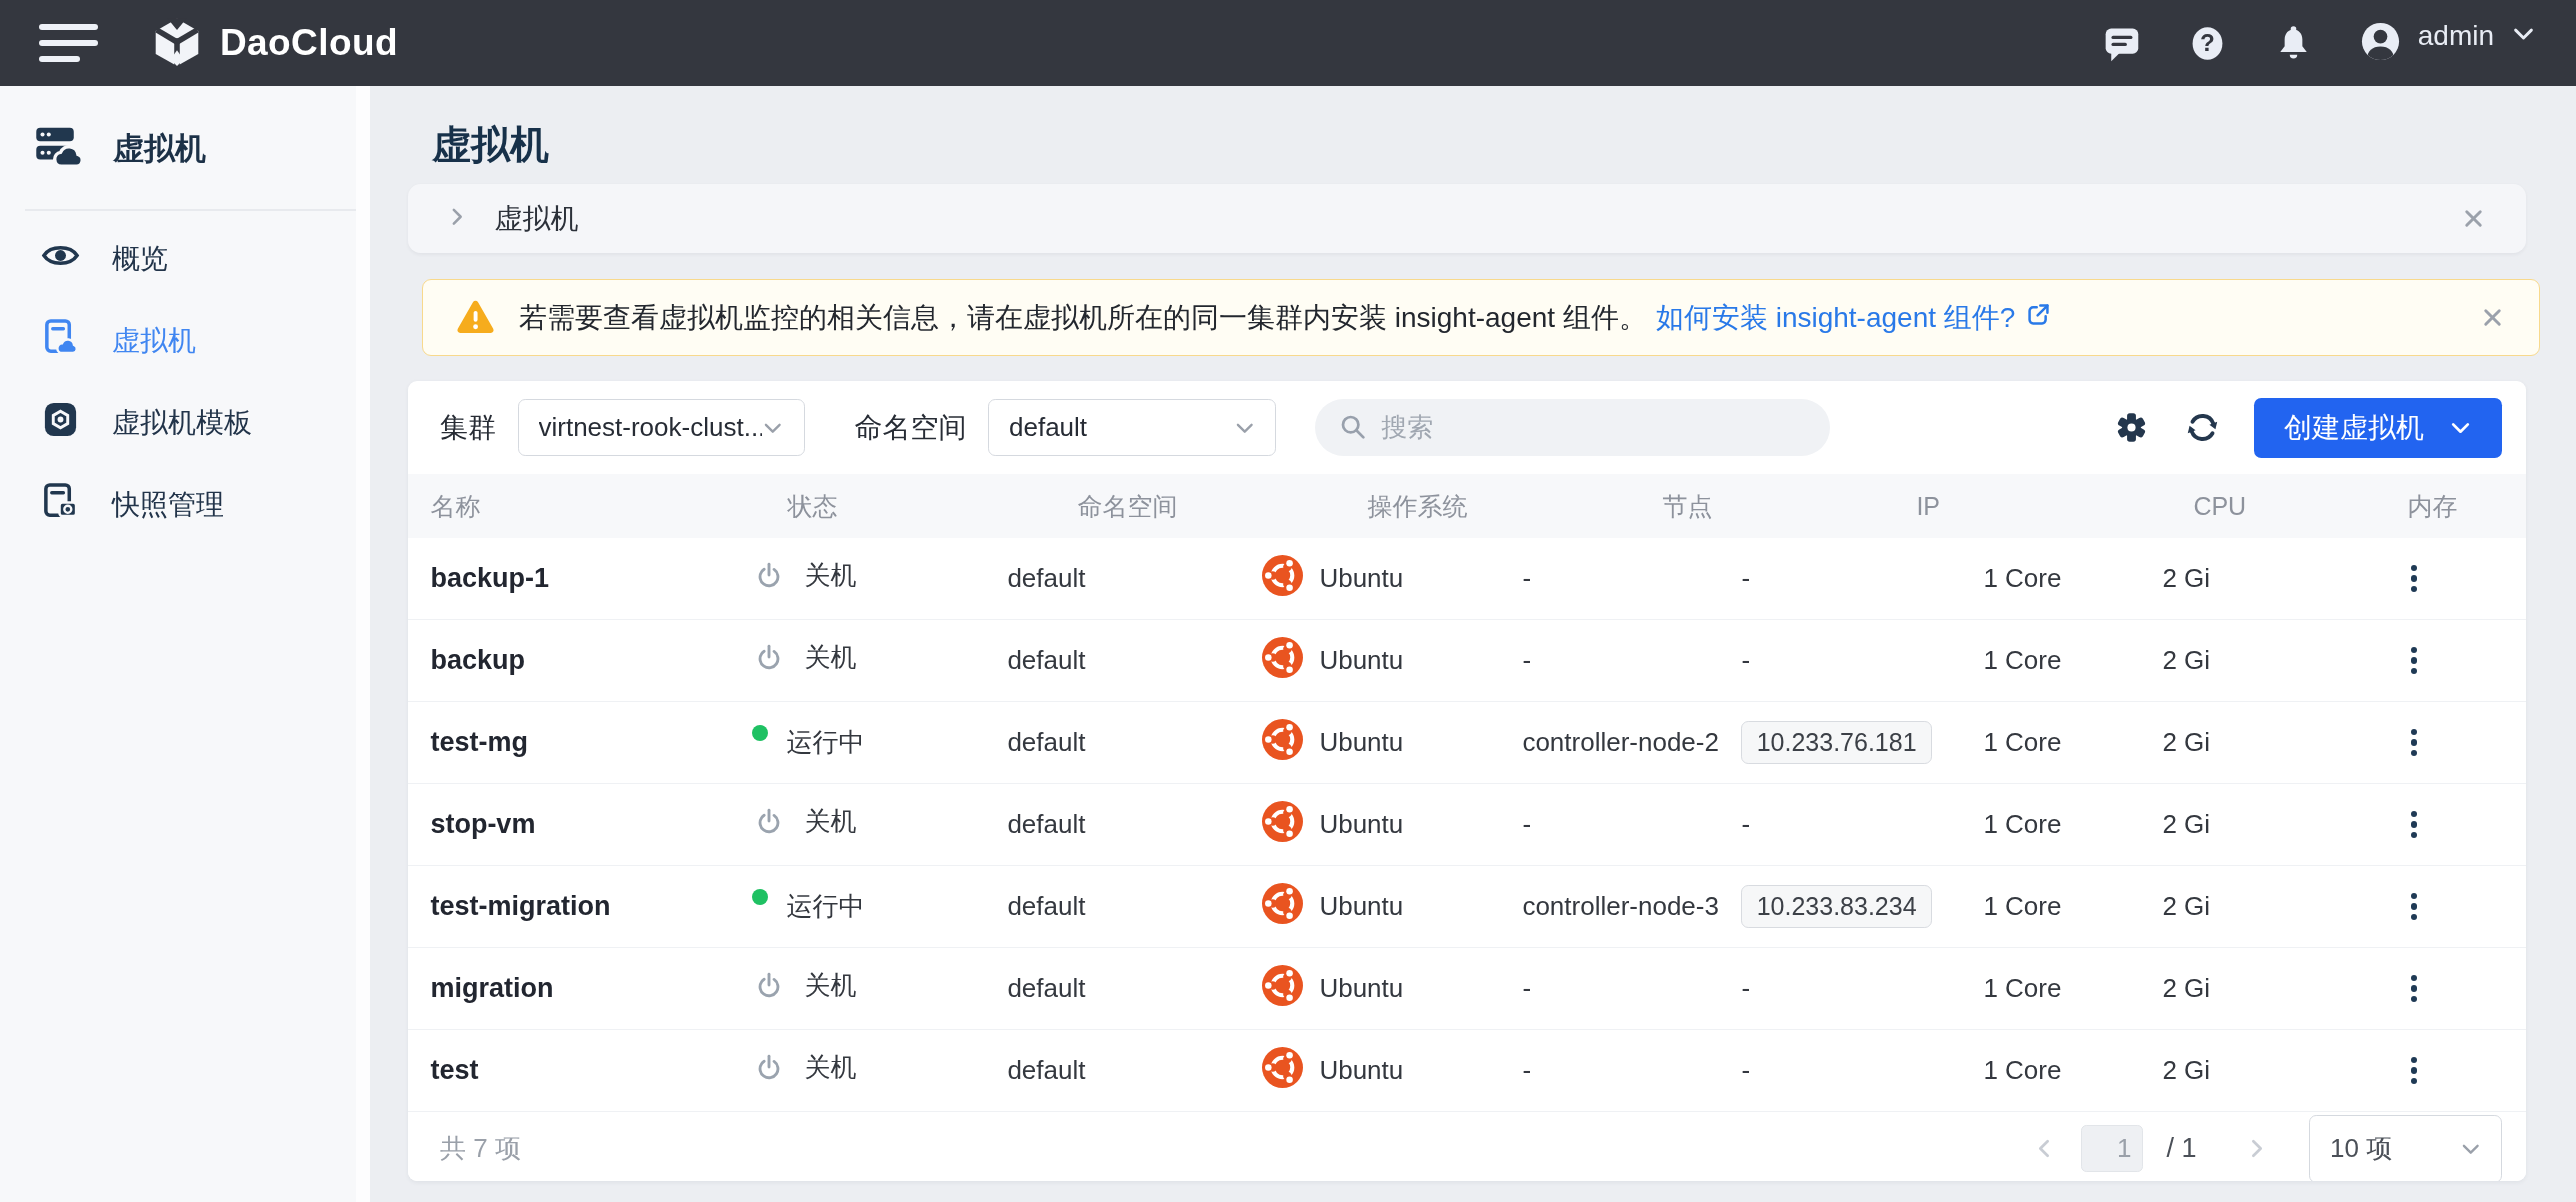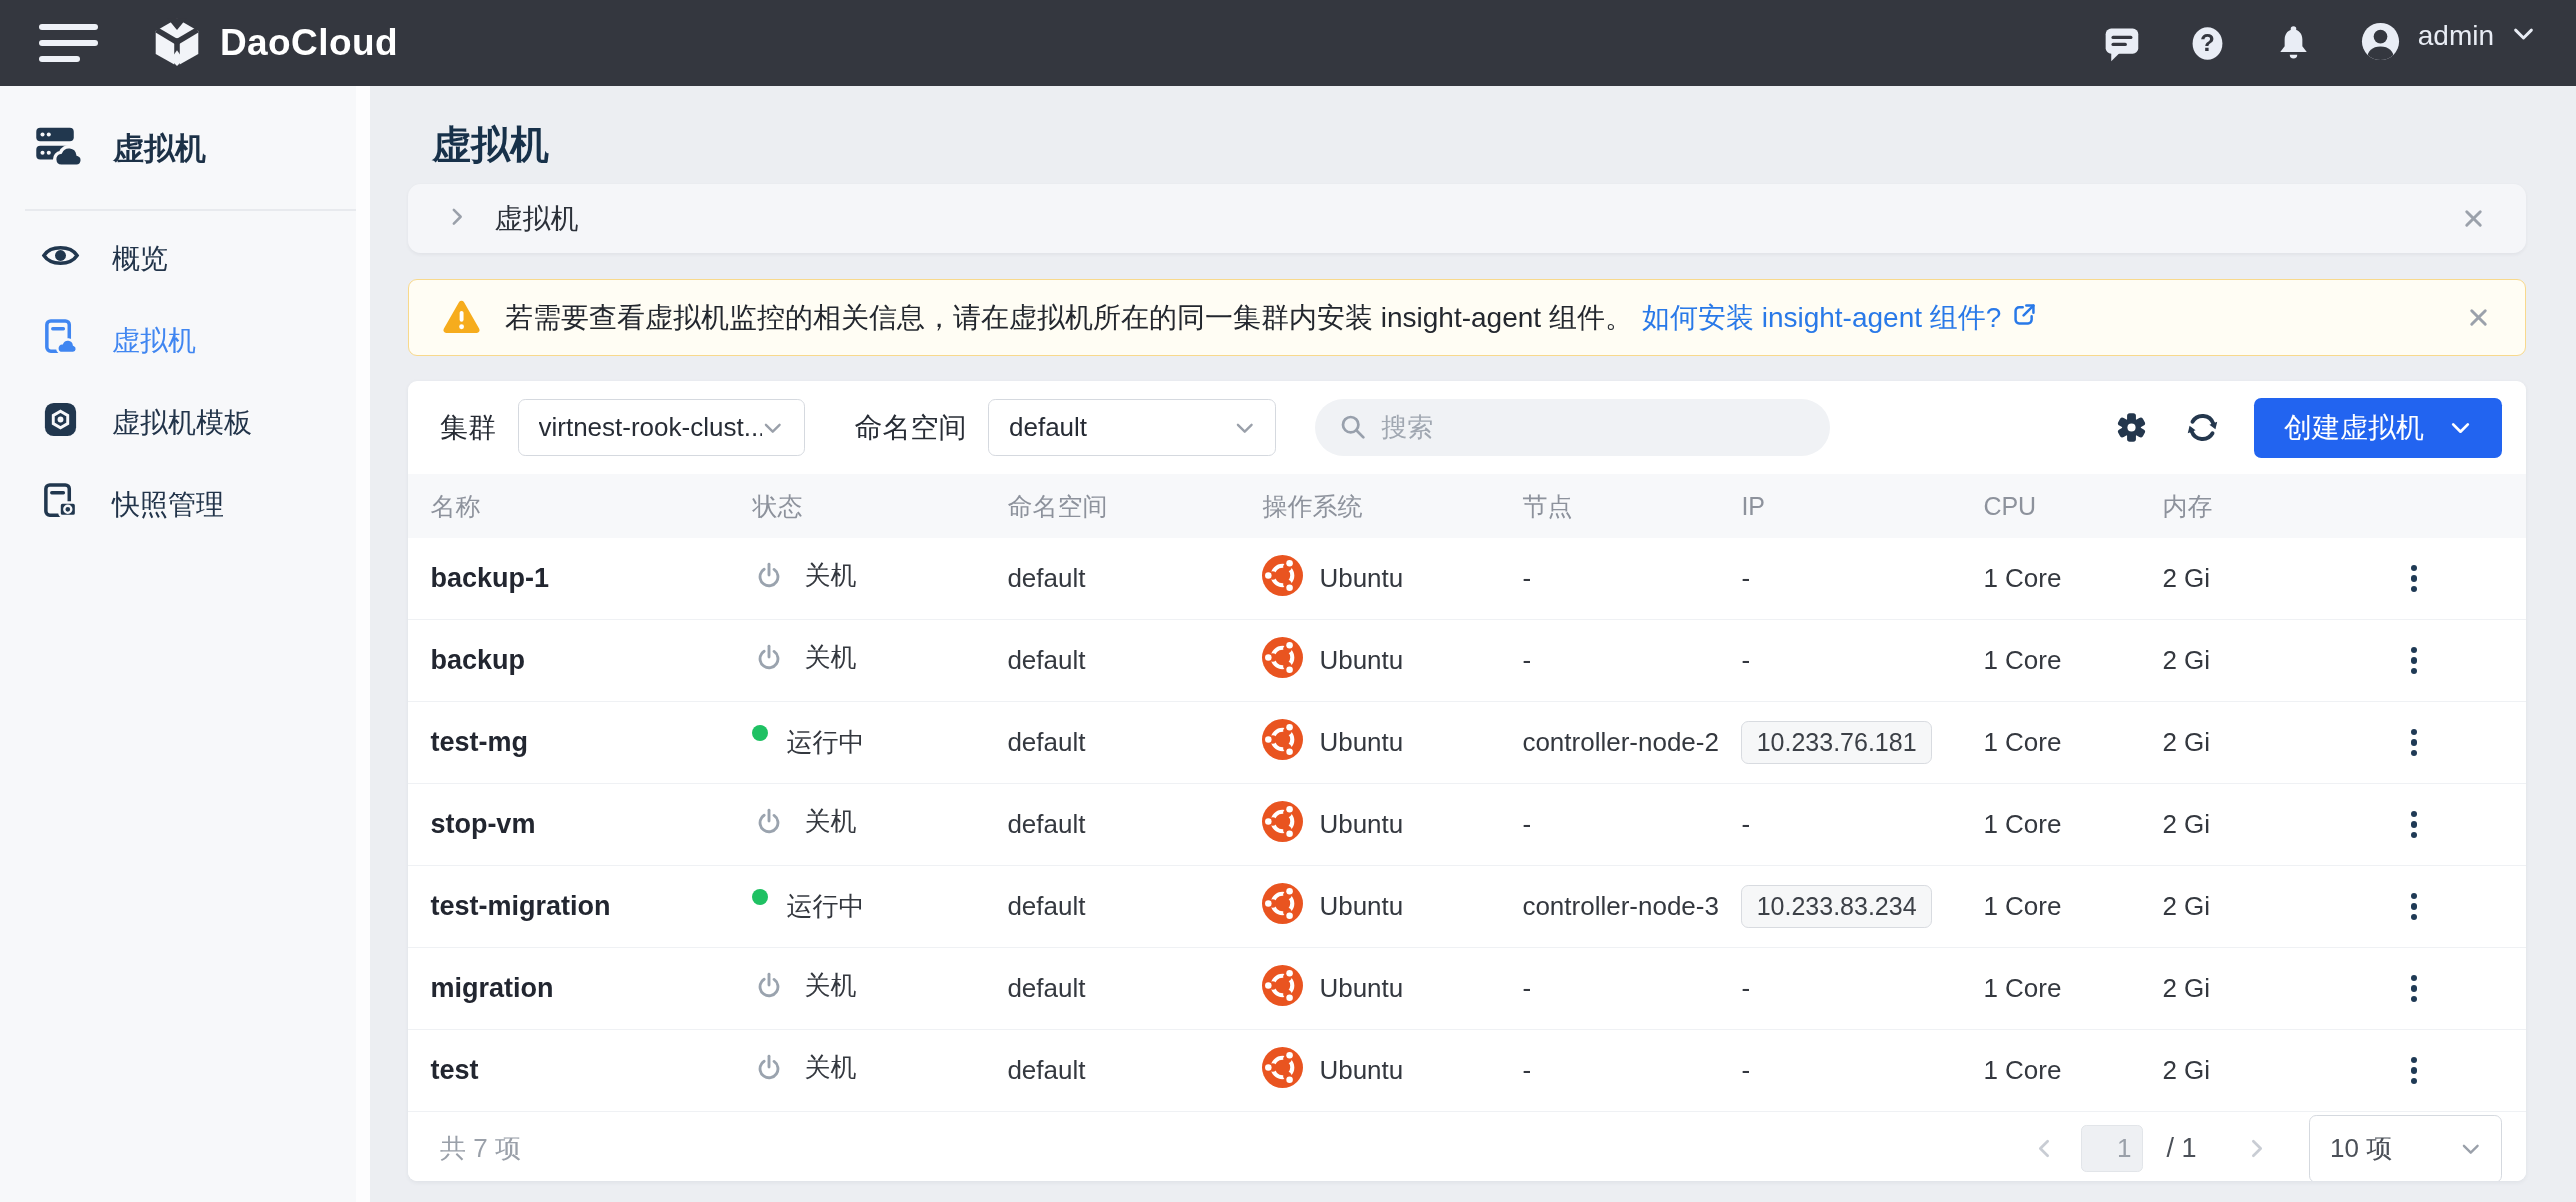--- a/index.html
+++ b/index.html
@@ -32,21 +32,21 @@
   
   .page-title { position:absolute; left:432px; top:118px; font-size:39px; font-weight:bold; color:#17314a; }
   .breadcrumb { position:absolute; left:408px; top:184px; width:2118px; height:69px; background:#f5f6f9;
                 border-radius:12.5px; box-shadow:0 1.8px 3.6px rgba(40,48,66,.05);
                 display:flex; align-items:center; padding:0 38px; }
   .breadcrumb-label { margin-left:27px; font-size:28px; color:#2c313a; }
   .flex-spacer { margin-left:auto; }
   .closebtn { cursor:pointer; display:flex; align-items:center; }
 
   
-  .alert { position:absolute; left:408px; top:279px; width:2118px; height:77px; background:#fffdf4;
+  .alert { position:absolute; left:422px; top:279px; width:2118px; height:77px; background:#fffdf4;
            border:1.8px solid #f8d98c; border-radius:9px; display:flex; align-items:center; padding:0 32px; }
   .alert-text { margin-left:23px; font-size:28px; color:#23272e; }
   .alert-link { margin-left:9px; font-size:28px; color:#2979e8; cursor:pointer; display:flex; align-items:center; gap:10.7px; }
 
   
   .card { position:absolute; left:408px; top:381px; width:2118px; height:800px; background:#ffffff;
           border-radius:9px; box-shadow:0 1.8px 4.5px rgba(40,48,66,.06); overflow:hidden; }
 
   .filter-bar { height:93px; display:flex; align-items:center; padding:0 24px 0 32px; }
   .filter-label { font-size:28px; color:#272c35; margin-right:21.5px; white-space:nowrap; }
@@ -64,21 +64,21 @@
   .searchbox input::placeholder { color:#a0a7b1; }
   .filter-actions { margin-left:auto; display:flex; align-items:center; gap:32px; }
   .iconbtn { cursor:pointer; display:flex; align-items:center; }
   .create-btn { height:60px; padding:0 30px; background:#2264f0; border-radius:7.2px; border:none;
                 color:#ffffff; font-size:28px; display:flex; align-items:center; gap:25px; cursor:pointer;
                 font-family:inherit; }
 
   
   .tgrid { display:grid; grid-template-columns:322px 255px 255px 260px 219px 242px 179px 184px 1fr;
            align-items:center; padding-left:22.4px; }
-  .thead { height:64px; background:#f7f8fa; color:#8d929c; font-size:25px; }
+  .thead { height:64px; background:#f7f8fa; color:#8d929c; font-size:25px;gap:35px; }
   .trow { height:82px; border-bottom:1.8px solid #eff1f4; font-size:26px; color:#34383f; cursor:pointer; }
   .cell-name { font-size:27px; font-weight:bold; color:#222630; }
   .cell-status { display:flex; align-items:flex-start; gap:18px; }
   .status-dot { width:16px; height:16px; border-radius:50%; background:#1fc163; flex:none; }
   .cell-os { display:flex; align-items:center; gap:16px; }
   .ip-chip { display:inline-block; border:1.8px solid #d8dbe0; background:#f6f7f8; border-radius:7.2px;
              padding:6.3px 14.3px; font-size:25px; color:#3c4047; }
   .cell-actions { display:flex; justify-content:center; padding-right:45px; }
   .kebab { cursor:pointer; padding:5.4px 12.5px; }
   .kebab i { display:block; width:6.3px; height:6.3px; border-radius:50%; background:#1f3a55; margin:4.5px auto; }

